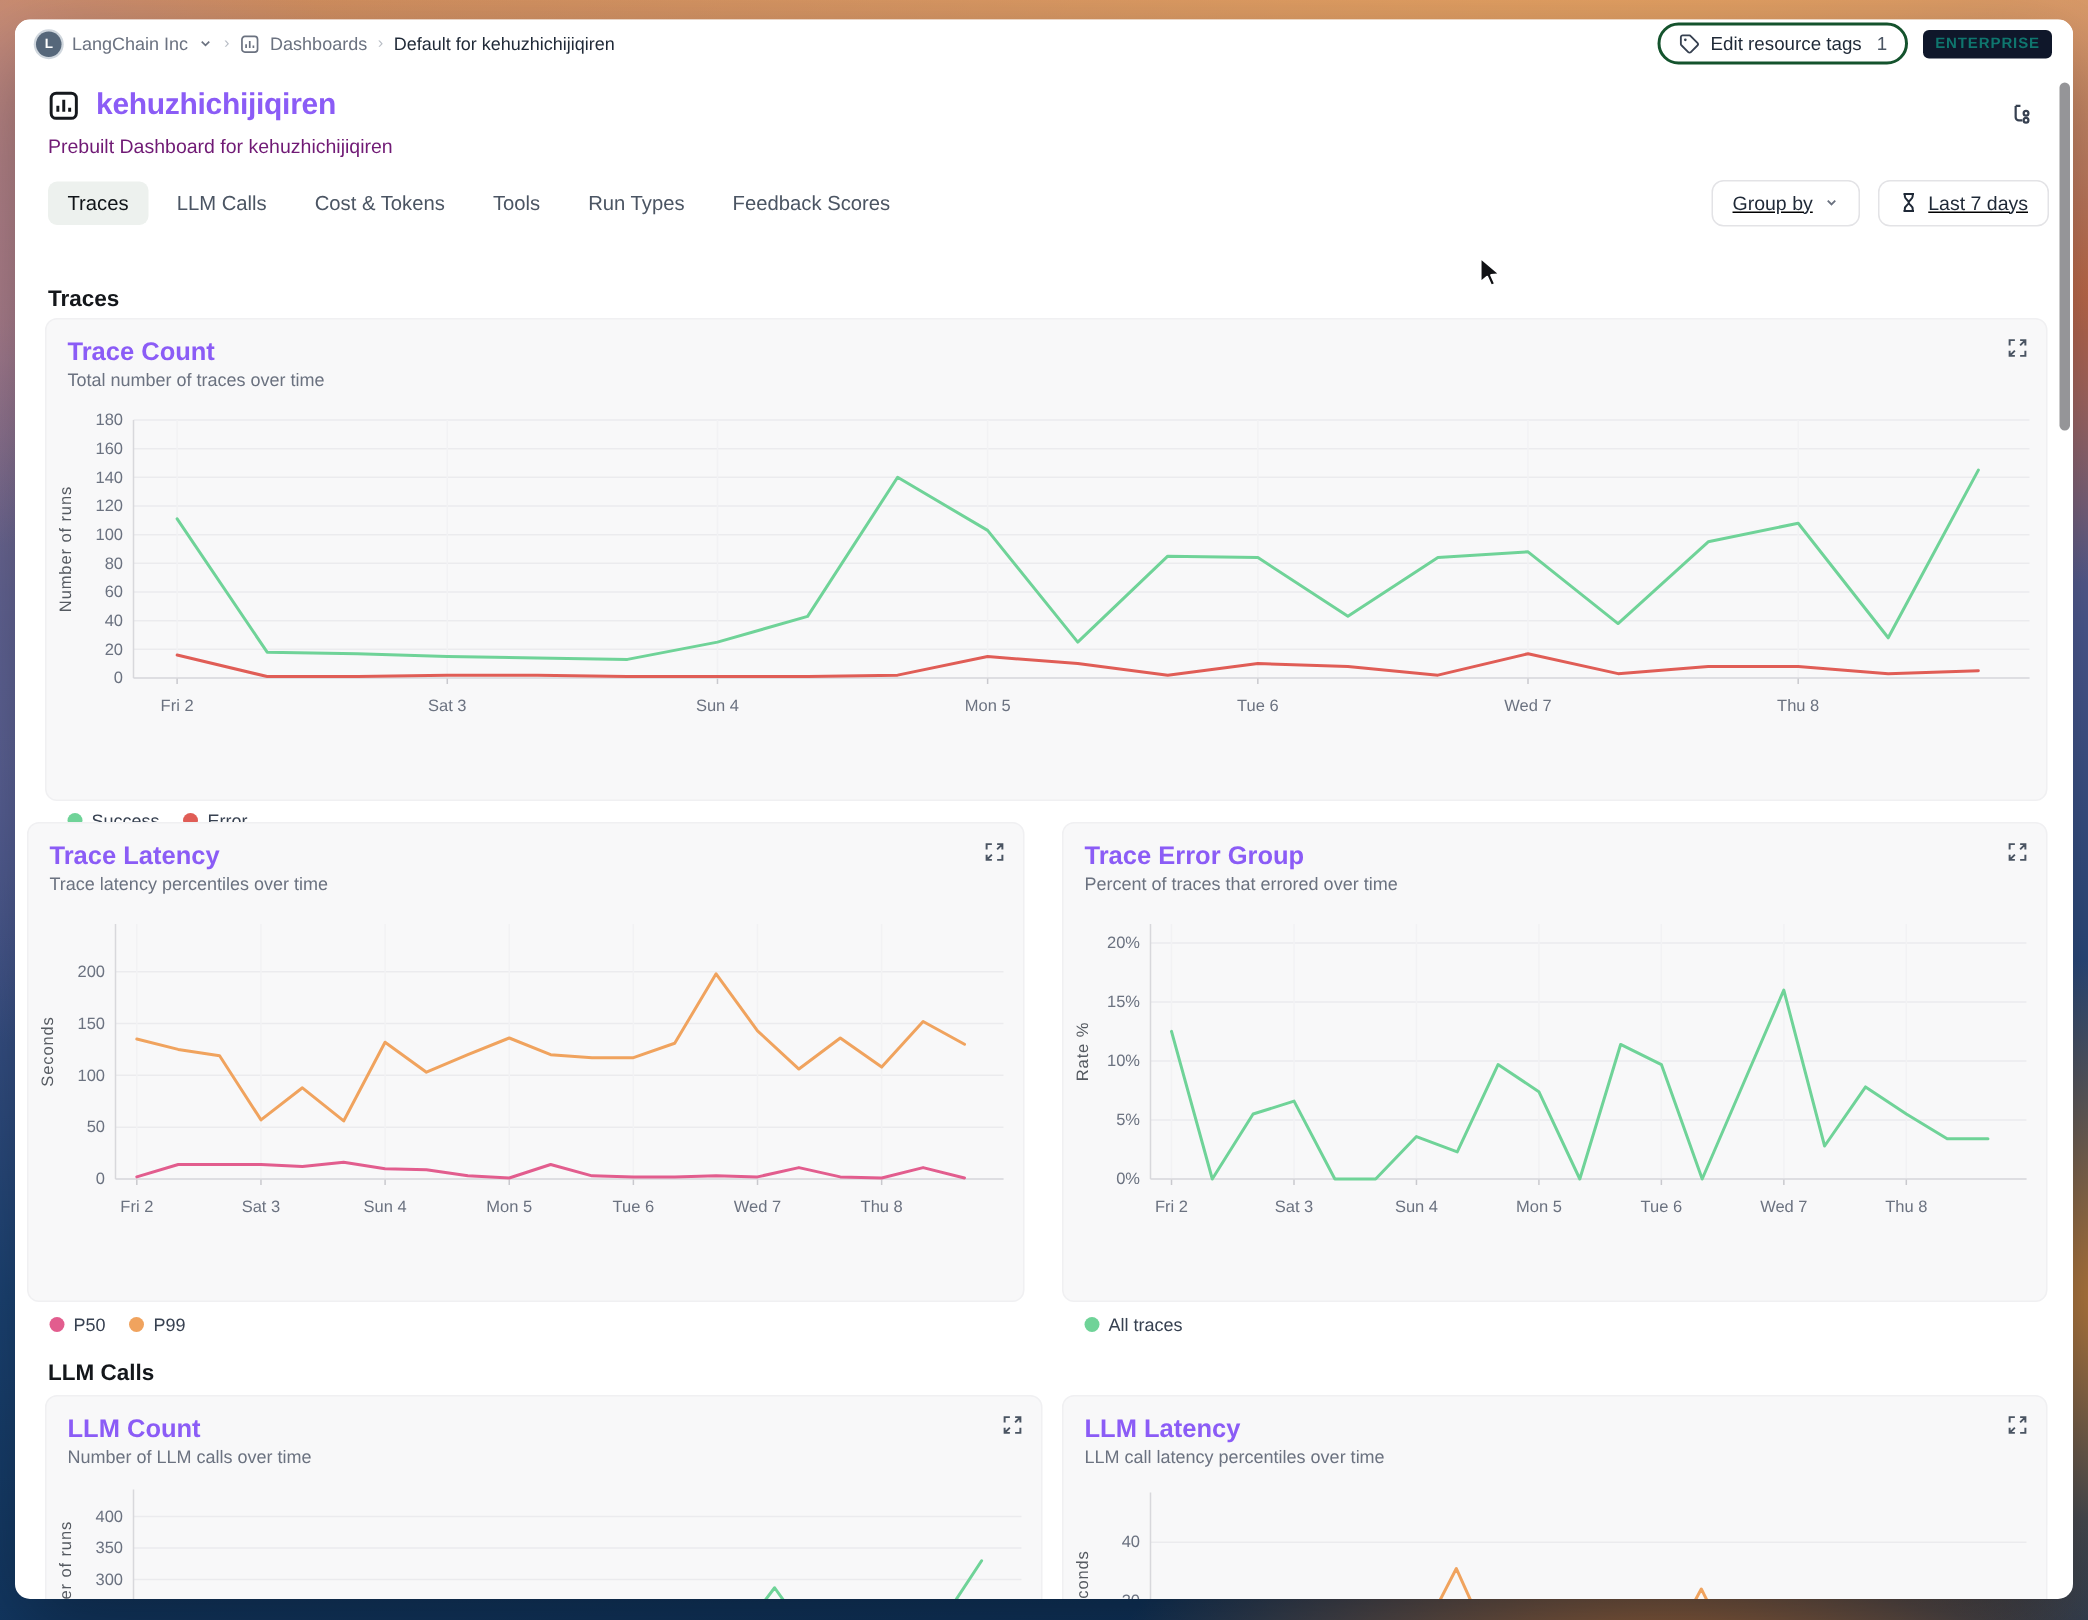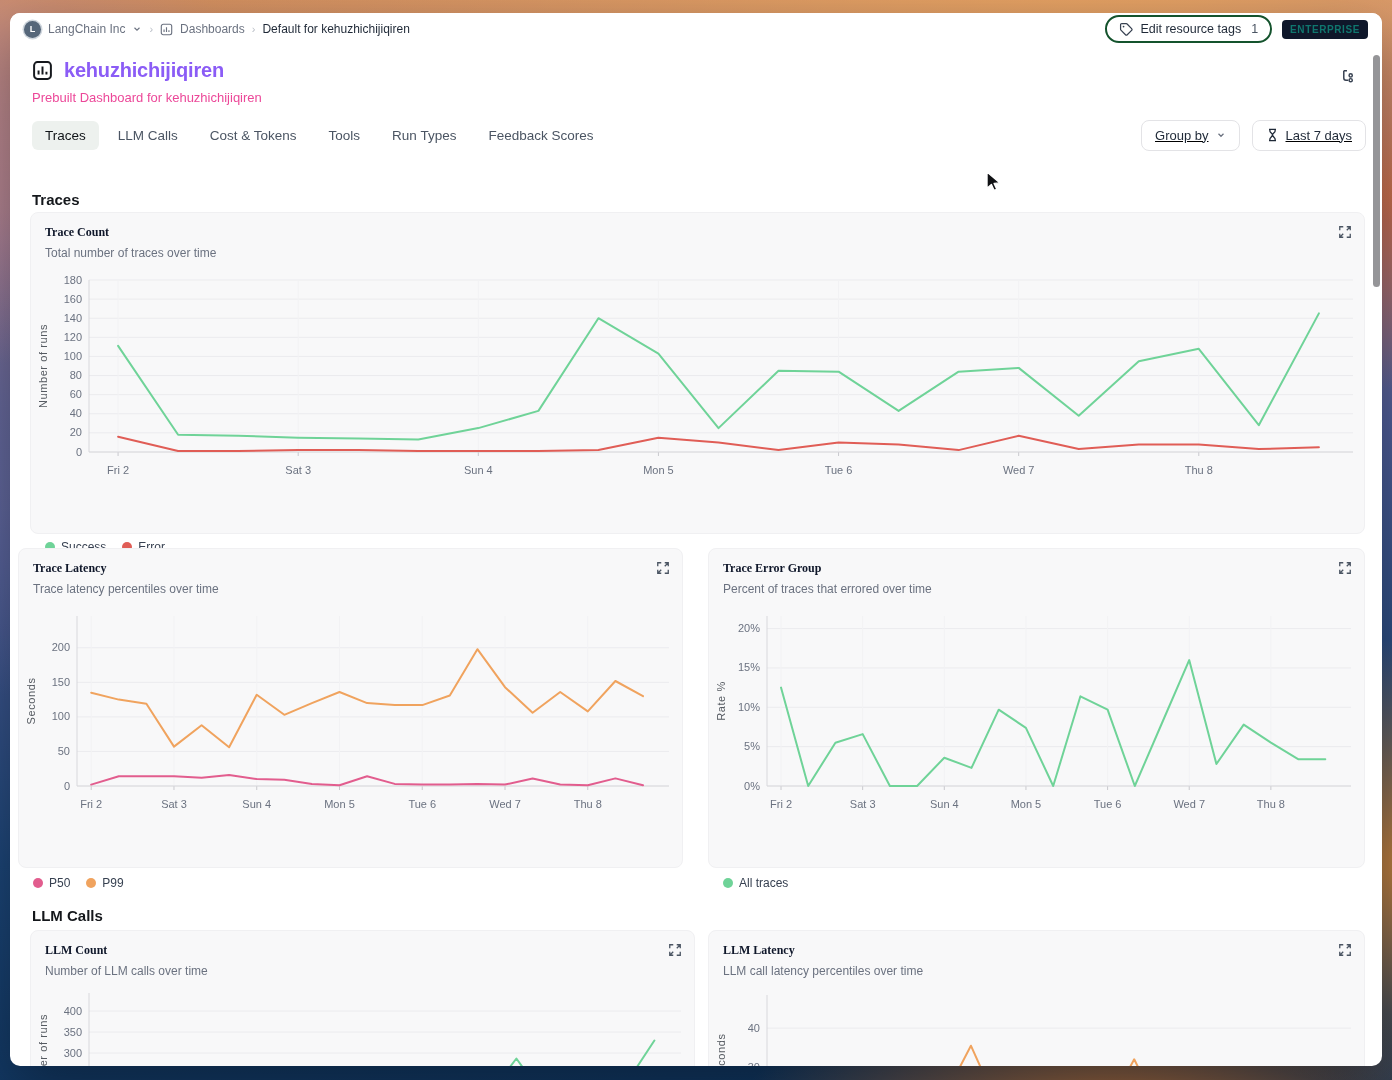--- a/index.html
+++ b/index.html
@@ -27,33 +27,33 @@
   .crumb-sep{color:#b9bec6;font-size:11px;}
   .crumb-current{color:#1f2937;font-weight:400;}
   .topbar-right{display:flex;align-items:center;gap:10px;}
   .pill-btn{display:flex;align-items:flex-start;gap:7px;border:2px solid #14532d;background:#fff;border-radius:16px;padding:5px 12px;font-size:12.5px;color:#1f2937;}
   .pill-count{color:#4b5563;margin-left:3px;}
   .plan-badge{background:#0f172a;color:#0f766e;font-size:10px;font-weight:700;letter-spacing:.6px;padding:4px 8px;border-radius:4px;}
   
   .page-head{position:absolute;left:22px;top:46px;}
   .title-row{display:flex;align-items:center;gap:11px;}
   .page-title{font-size:20px;font-weight:700;color:#8b5cf6;letter-spacing:-.2px;}
-  .page-sub{margin-top:8px;font-size:13px;color:#ec4899;}
+  .page-sub{margin-top:8px;font-size:13px;color:#701a75;}
   .flow-btn{position:absolute;right:26px;top:55px;color:#374151;cursor:pointer;}
   
   .tabs-row{position:absolute;left:22px;right:16px;top:104px;height:36px;display:flex;align-items:center;justify-content:space-between;}
   .tabs{display:flex;align-items:center;gap:6px;}
   .tab{font-size:13.5px;color:#4b5563;padding:7px 13px;border-radius:6px;cursor:pointer;}
   .tab.active{color:#101418;background:#edf1ee;font-weight:500;}
   .controls{display:flex;align-items:center;gap:12px;text-decoration:underline;}
   .ctl-btn{display:flex;align-items:center;gap:7px;border:1px solid #e3e3e6;background:#fff;border-radius:8px;padding:7px 13px;font-size:13px;font-weight:500;color:#1f2937;}
   
   .section-h{position:absolute;left:22px;font-size:15px;font-weight:700;color:#14171b;}
   .card{position:absolute;background:#f8f8f9;border:1px solid #f0f0f2;border-radius:8px;box-sizing:border-box;}
-  .card-title{position:absolute;left:14px;top:12px;font-size:12px;font-weight:700;color:#0f172a;font-family:Liberation Serif, serif;}
+  .card-title{position:absolute;left:14px;top:12px;font-size:17px;font-weight:700;color:#8b5cf6;}
   .card-sub{position:absolute;left:14px;top:33px;font-size:12px;color:#6b7280;}
   .expand{position:absolute;right:12px;top:12px;color:#4b5563;cursor:pointer;}
   .chart{position:absolute;left:0;}
   svg text.tick{font-family:"Liberation Sans","DejaVu Sans",sans-serif;font-size:11px;fill:#6b7280;}
   svg text.ylab{fill:#555a61;letter-spacing:.6px;}
   .legend{position:absolute;left:14px;top:287px;display:flex;align-items:center;gap:16px;margin-top:40px;}
   .legend-item{display:flex;align-items:center;gap:6px;font-size:12px;color:#374151;cursor:pointer;}
   .dot{width:10px;height:10px;border-radius:50%;}
   
   .scroll-thumb{position:absolute;right:2px;top:42px;width:7px;height:232px;background:#7a7a7e;border-radius:4px;opacity:.8;}

